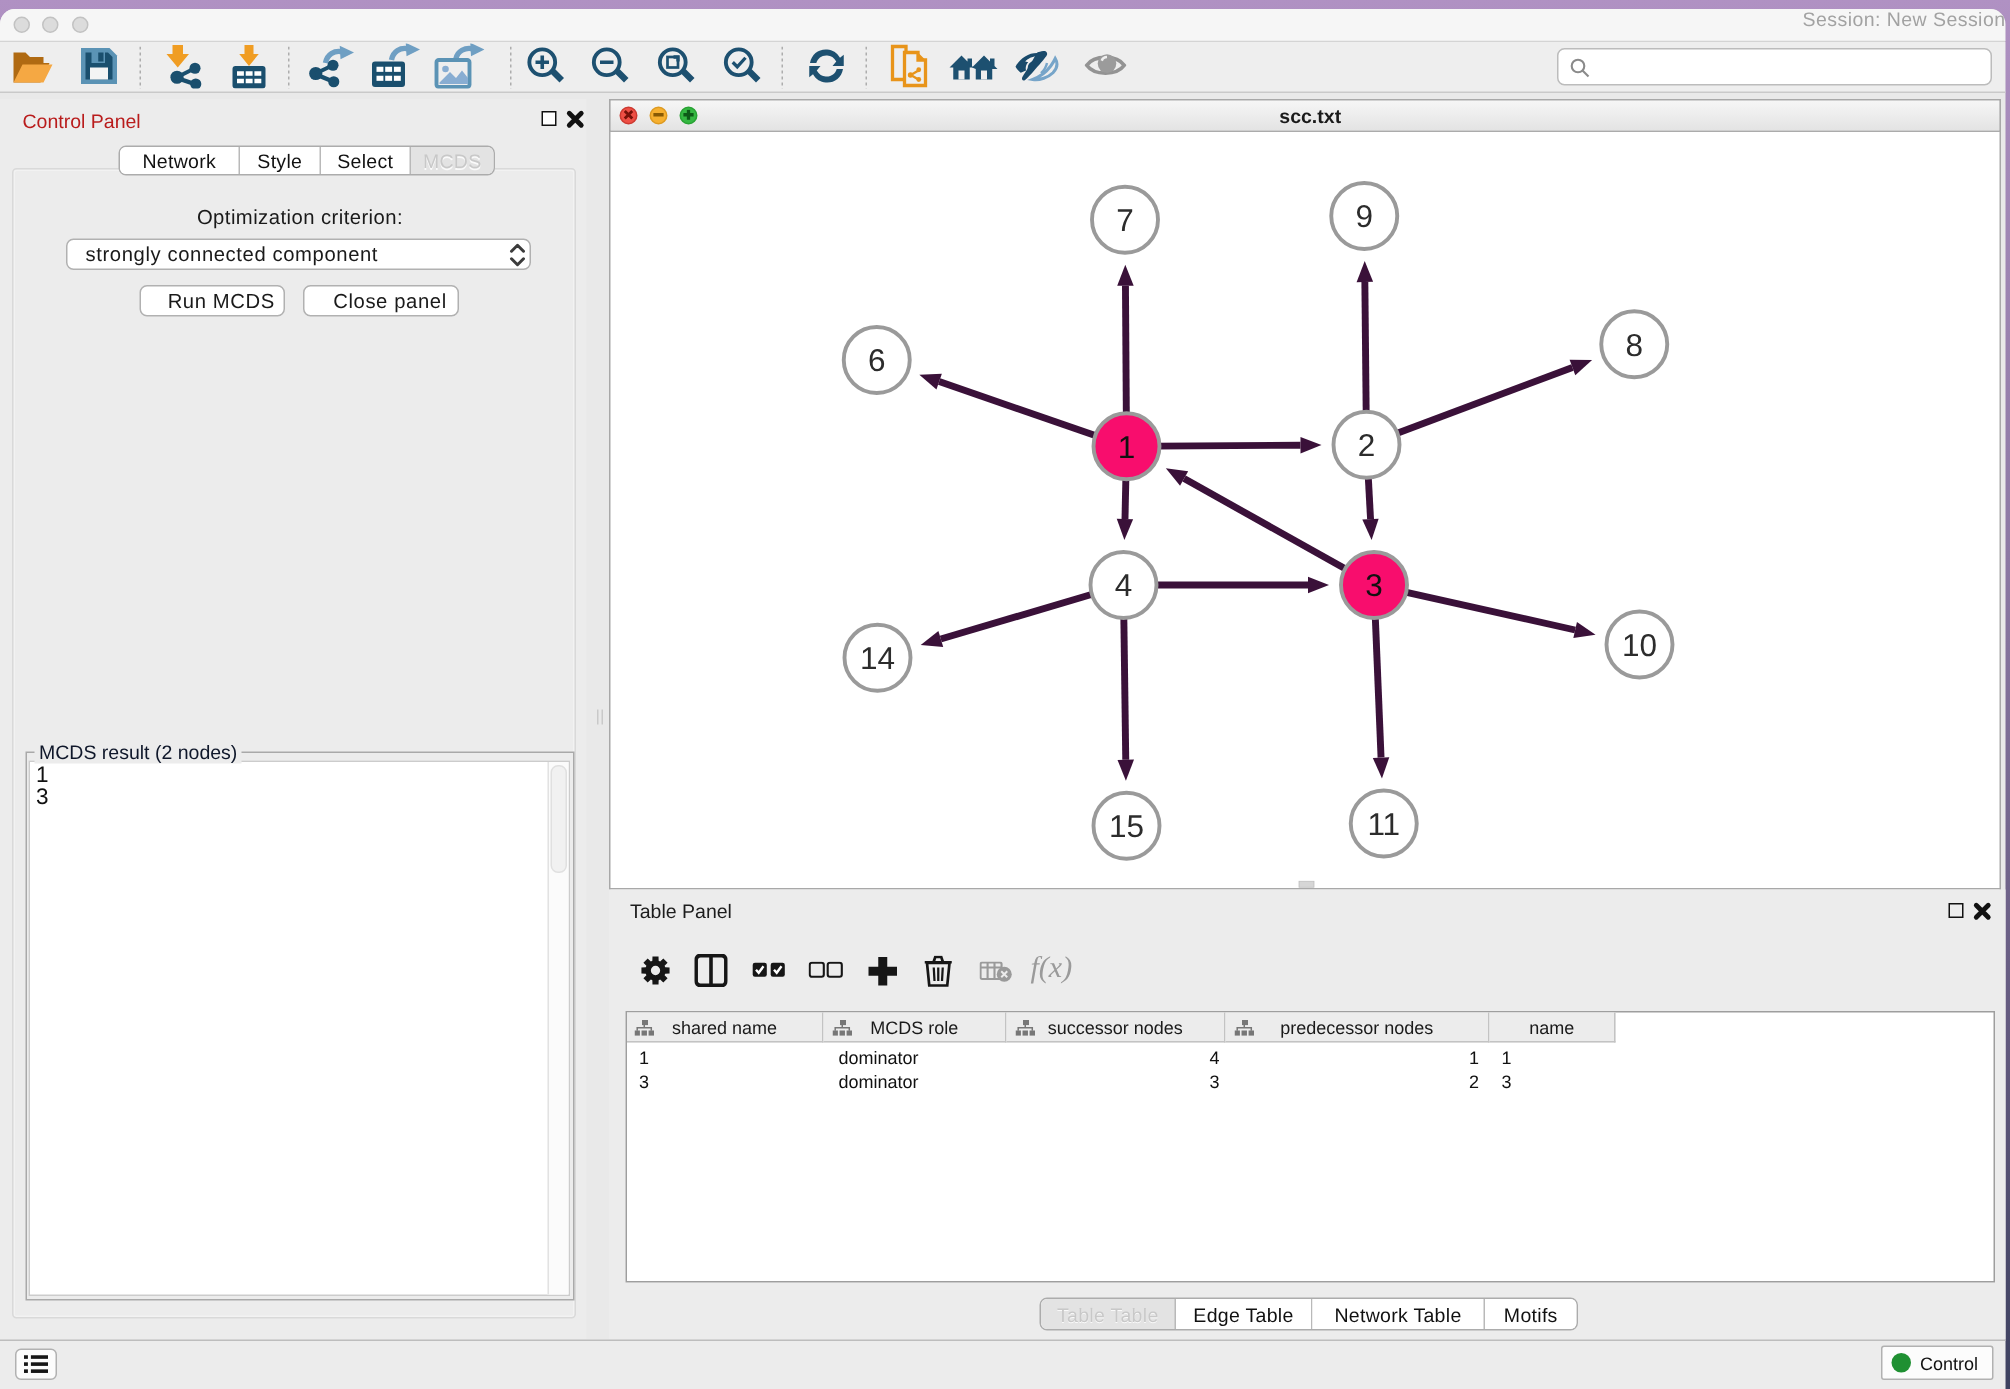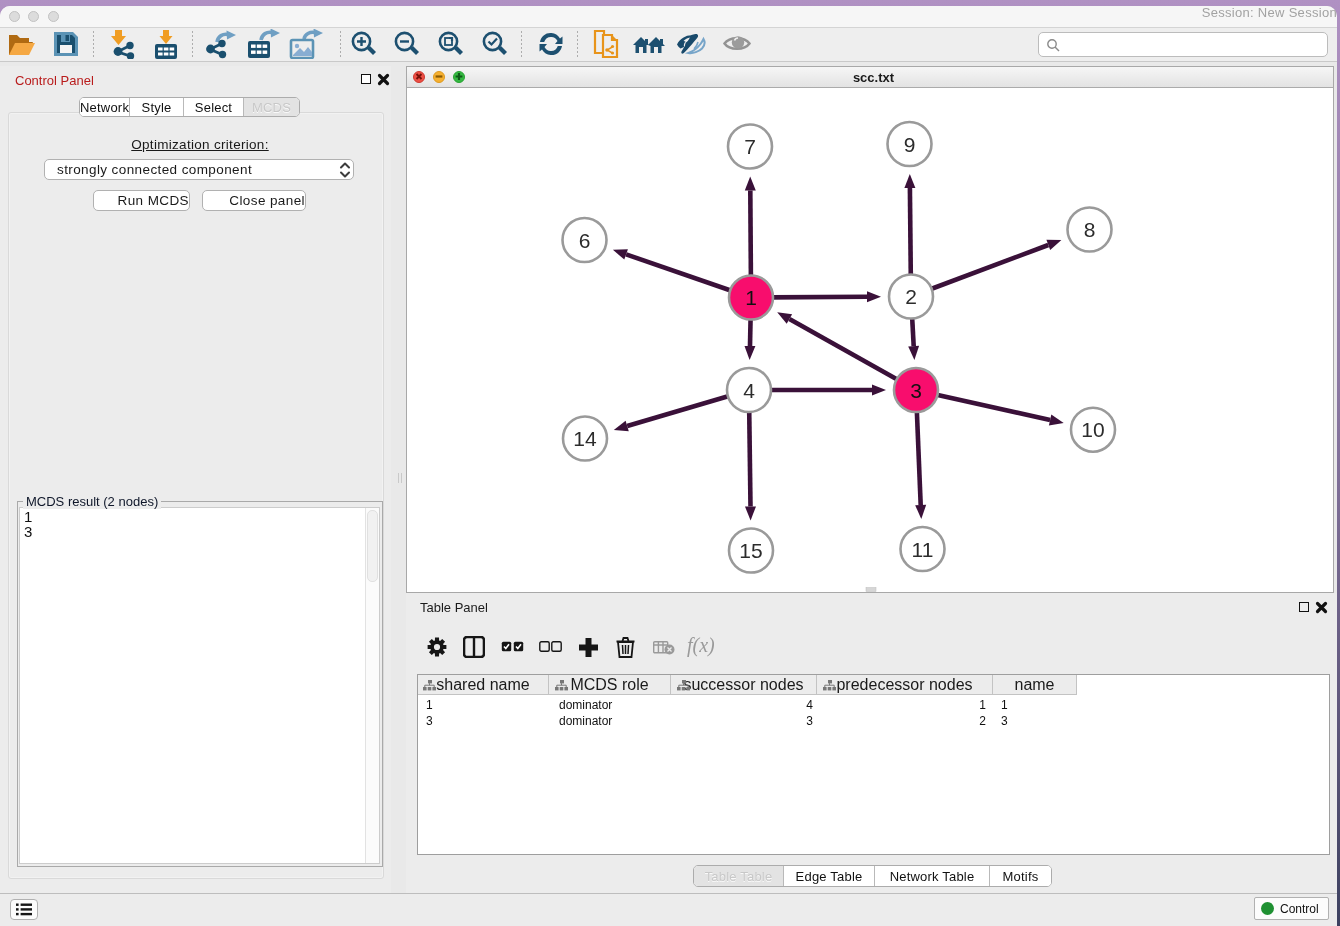--- a/index.html
+++ b/index.html
@@ -30,26 +30,26 @@
 #cp { left:0; top:66px; width:391px; height:827px; background:#ececec; }
 #cp-title { left:15px; top:73px; font-size:13px; color:#b91c1c; }
 #cp-panel { left:8px; top:112px; width:376px; height:767px; background:#ececec;
   border:1px solid #d9d9d9; border-radius:3px; box-shadow:inset 0 0 0 1px #f2f2f2; }
 .seg { position:absolute; display:flex; border:1px solid #acacac; border-radius:5px;
   overflow:hidden; background:#fff; }
 .seg div { font-size:13px; font-weight:400; letter-spacing:0.2px; color:#111; text-align:center;
   border-right:1px solid #b9b9b9; background:#fff; }
 .seg div:last-child { border-right:none; }
 .seg .dim { background:#e3e3e3; color:#c8c8c8; text-shadow:0 1px 0 #fafafa; }
-#optlabel { left:0px; top:137px; width:400px; text-align:center; font-size:13.5px; letter-spacing:0.3px; color:#1a1a1a;text-decoration:underline; }
+#optlabel { left:0px; top:137px; width:400px; text-align:center; font-size:13.5px; letter-spacing:0.3px; color:#1a1a1a; }
 #dropdown { left:44px; top:159px; width:310px; height:21px; background:#fff;
   border:1px solid #b1b1b1; border-radius:5px; font-size:13.5px; letter-spacing:0.4px; color:#1a1a1a;
   line-height:19px; padding-left:12px; }
 .btn { position:absolute; height:21px; background:#fff; border:1px solid #b1b1b1;
-  border-radius:5px; font-size:13.5px; letter-spacing:0.4px; color:#1a1a1a; text-align:right; line-height:19px;padding-left:12px; }
+  border-radius:5px; font-size:13.5px; letter-spacing:0.4px; color:#1a1a1a; text-align:center; line-height:19px;padding-left:12px; }
 #fieldset { left:17px; top:501px; width:366px; height:366px; border:1px solid #a9a9a9; }
 #fslegend { left:23px; top:494px; background:#ececec; padding:0 3px; font-size:13px; color:#0f172a; z-index:5; }
 #fswhite { left:19px; top:507px; width:361px; height:357px; background:#fff;
   border:1px solid #cccccc; font-size:15px; color:#111; line-height:14.8px; padding:2px 0 0 4px; }
 #fsscroll { left:365px; top:508px; width:14px; height:355px; background:#fbfbfb;
   border-left:1px solid #e2e2e2; }
 #fsthumb { left:367px; top:510px; width:11px; height:72px; background:#f1f1f1;
   border:1px solid #e0e0e0; border-radius:5px; }
 
 
@@ -63,21 +63,21 @@
 .tl2 { position:absolute; top:71px; width:12px; height:12px; border-radius:50%; }
 #graph { left:407px; top:88px; }
 
 
 #tp { left:406px; top:593px; width:931px; height:300px; background:#ececec; }
 #tp-title { left:420px; top:600px; font-size:13px; color:#1c1c1c; }
 #ttable { left:417px; top:674px; width:913px; height:181px; background:#fff;
   border:1px solid #9e9e9e; }
 .th { position:absolute; top:675px; height:20px; background:#ececec;
   border-right:1px solid #c3c3c3; border-bottom:1px solid #c3c3c3;
-  font-size:16px; color:#1a1a1a; text-align:center; line-height:20px; }
+  font-size:12px; color:#1a1a1a; text-align:center; line-height:20px; }
 .td { position:absolute; height:16px; font-size:12px; color:#111; line-height:16px; }
 .hicon { position:absolute; top:680px; }
 
 
 #statusbar { left:0; top:893px; width:1337px; height:33px; background:#ececec;
   border-top:1px solid #bdbdbd; }
 #membtn { left:1254px; top:897px; width:75px; height:23px; background:#fcfcfc;
   border:1px solid #b1b1b1; border-radius:2px; font-size:12px; color:#111; }
 #listbtn { left:10px; top:899px; width:28px; height:21px; background:#fcfcfc;
   border:1px solid #b1b1b1; border-radius:4px; }
@@ -224,21 +224,21 @@
 
 <div class="abs" id="cp"></div>
 <div class="abs" id="cp-title">Control Panel</div>
 <div class="abs" style="left:361px; top:74px; width:10px; height:10px; border:1.5px solid #111; background:#fff;"></div>
 <svg class="abs" style="left:377px; top:73px;" width="13" height="13" viewBox="0 0 13 13">
     <path d="M2.5 2.5 L10.5 10.5 M10.5 2.5 L2.5 10.5" stroke="#111" stroke-width="3.2" stroke-linecap="round"></path>
   </svg>
 <div class="abs" style="left:398px; top:473px; width:4px; height:10px; border-left:1px solid #c9c9c9; border-right:1px solid #c9c9c9;"></div>
 <div class="abs" id="cp-panel"></div>
 <div class="seg" style="left:79px; top:97px; height:20px;">
-  <div style="width:50px; line-height:19px;">Network</div>
+  <div style="width:80px; line-height:19px;">Network</div>
   <div style="width:54px; line-height:19px;">Style</div>
   <div style="width:60px; line-height:19px;">Select</div>
   <div class="dim" style="width:55px; line-height:19px;">MCDS</div>
 </div>
 <div class="abs" id="optlabel">Optimization criterion:</div>
 <div class="abs" id="dropdown">strongly connected component<svg class="abs" style="left:294px; top:2px;" width="12" height="16" viewBox="0 0 12 16">
       <path d="M2 5.5 L6 1.5 L10 5.5 M2 10.5 L6 14.5 L10 10.5" fill="none" stroke="#3c3c3c" stroke-width="2" stroke-linecap="round" stroke-linejoin="round"></path>
     </svg></div>
 <div class="btn" style="left:93px; top:190px; width:97px;">Run MCDS</div>
 <div class="btn" style="left:202px; top:190px; width:104px;">Close panel</div>

